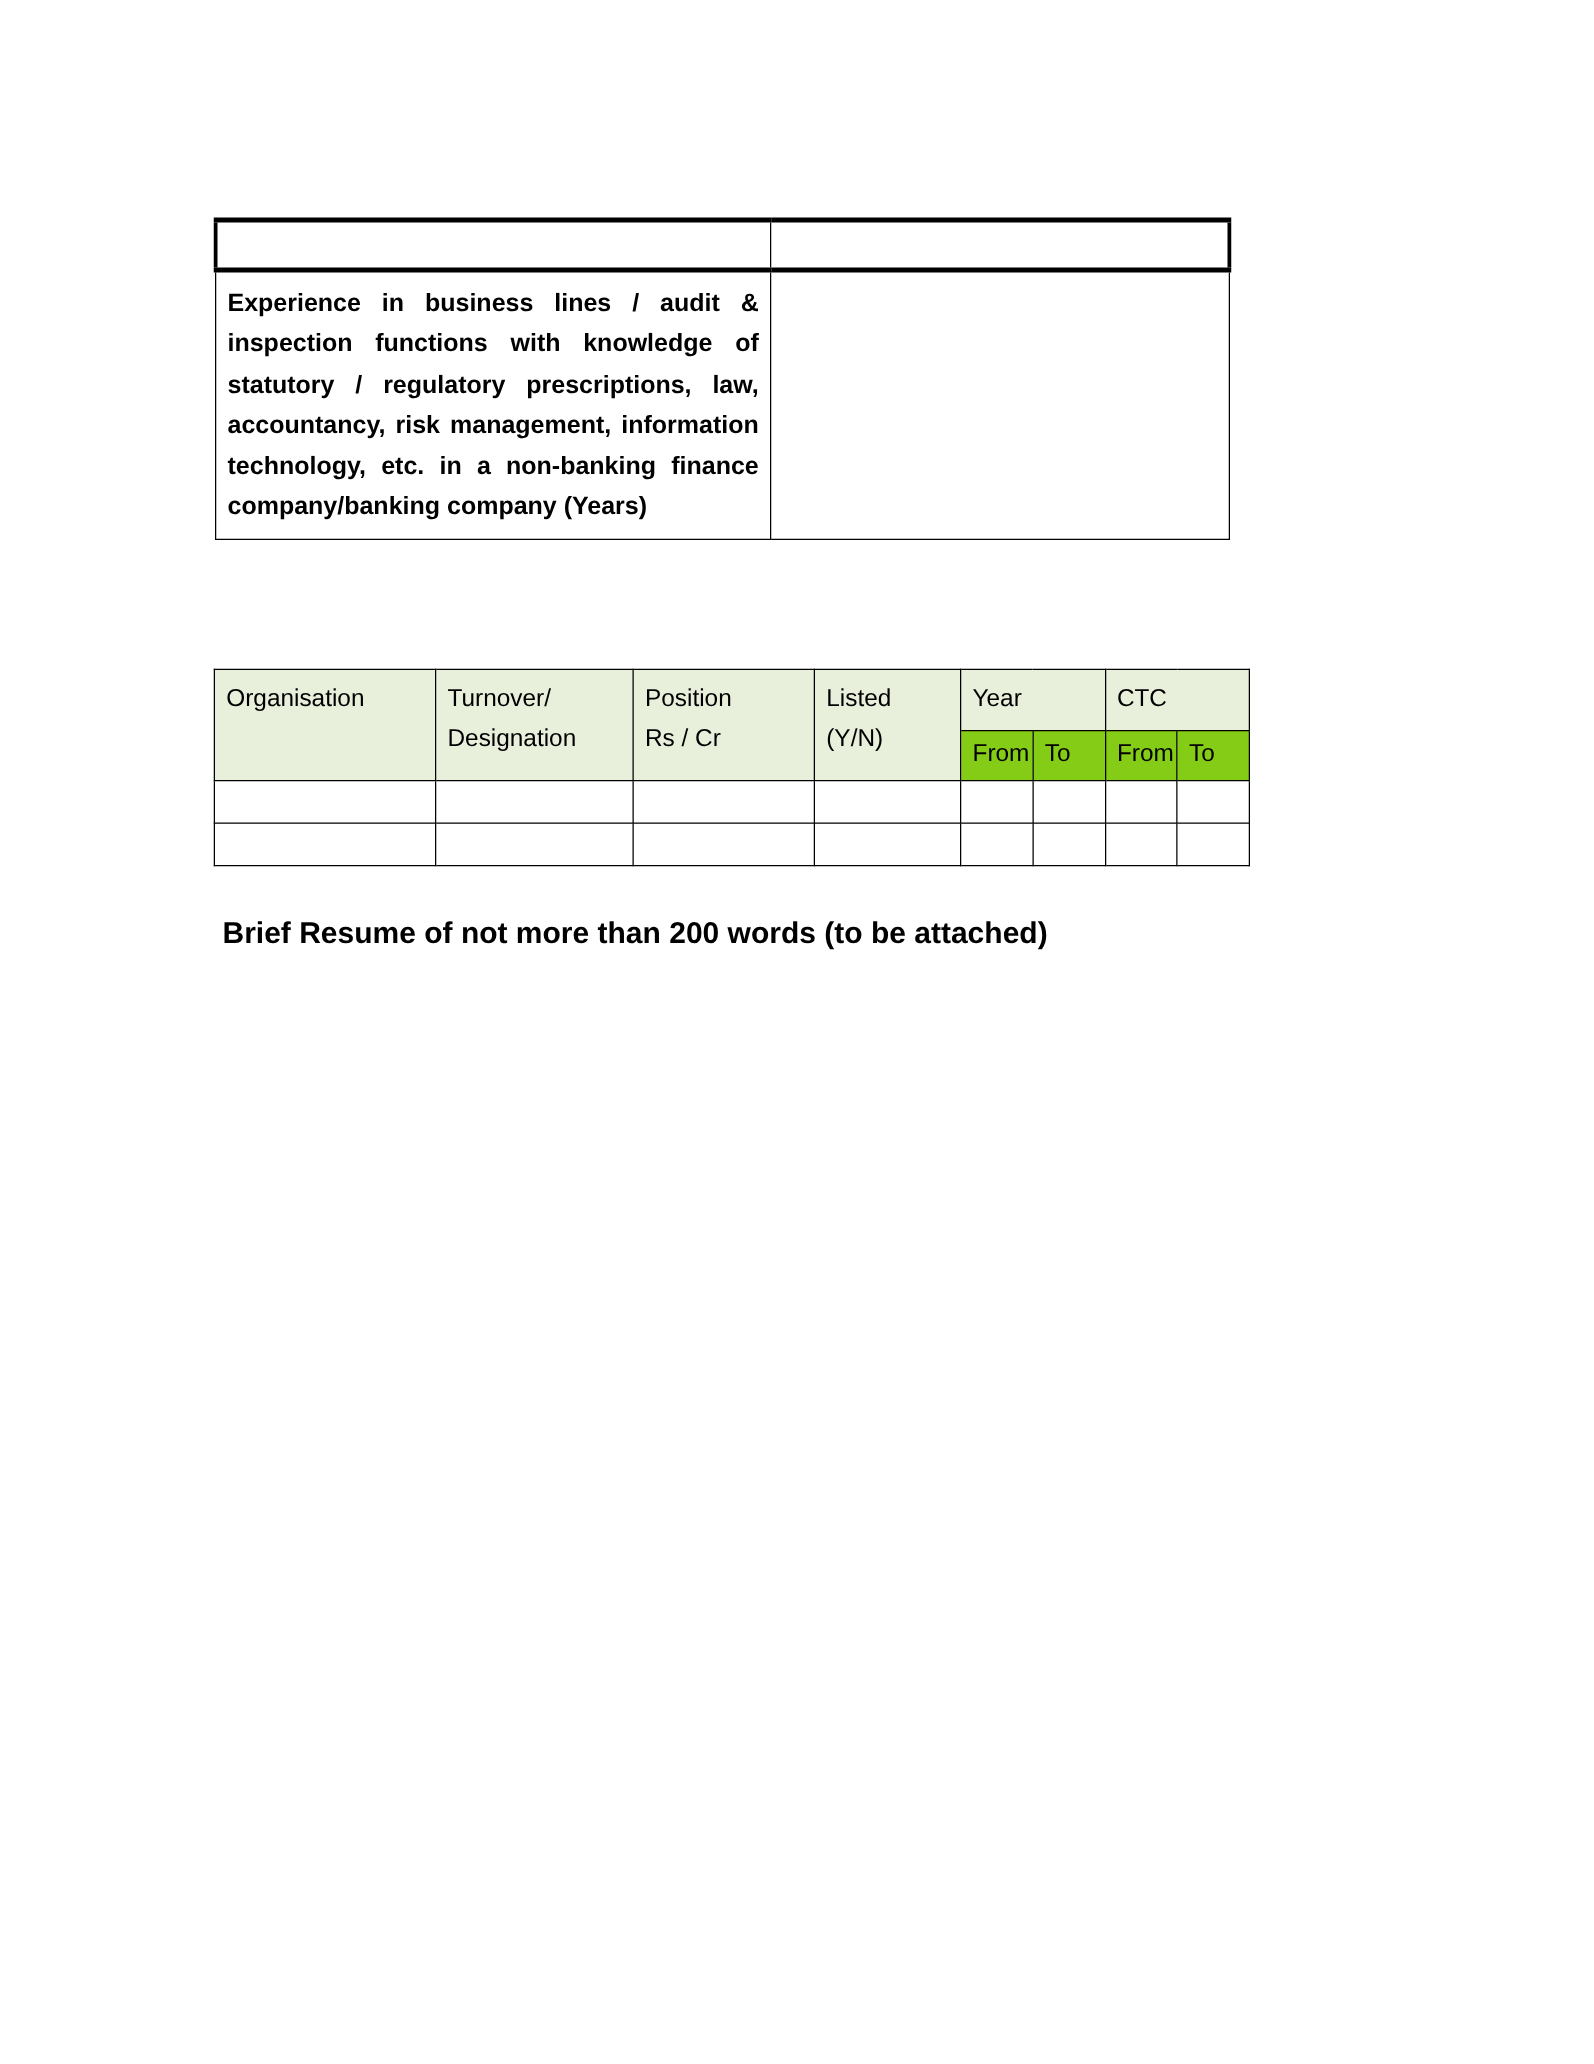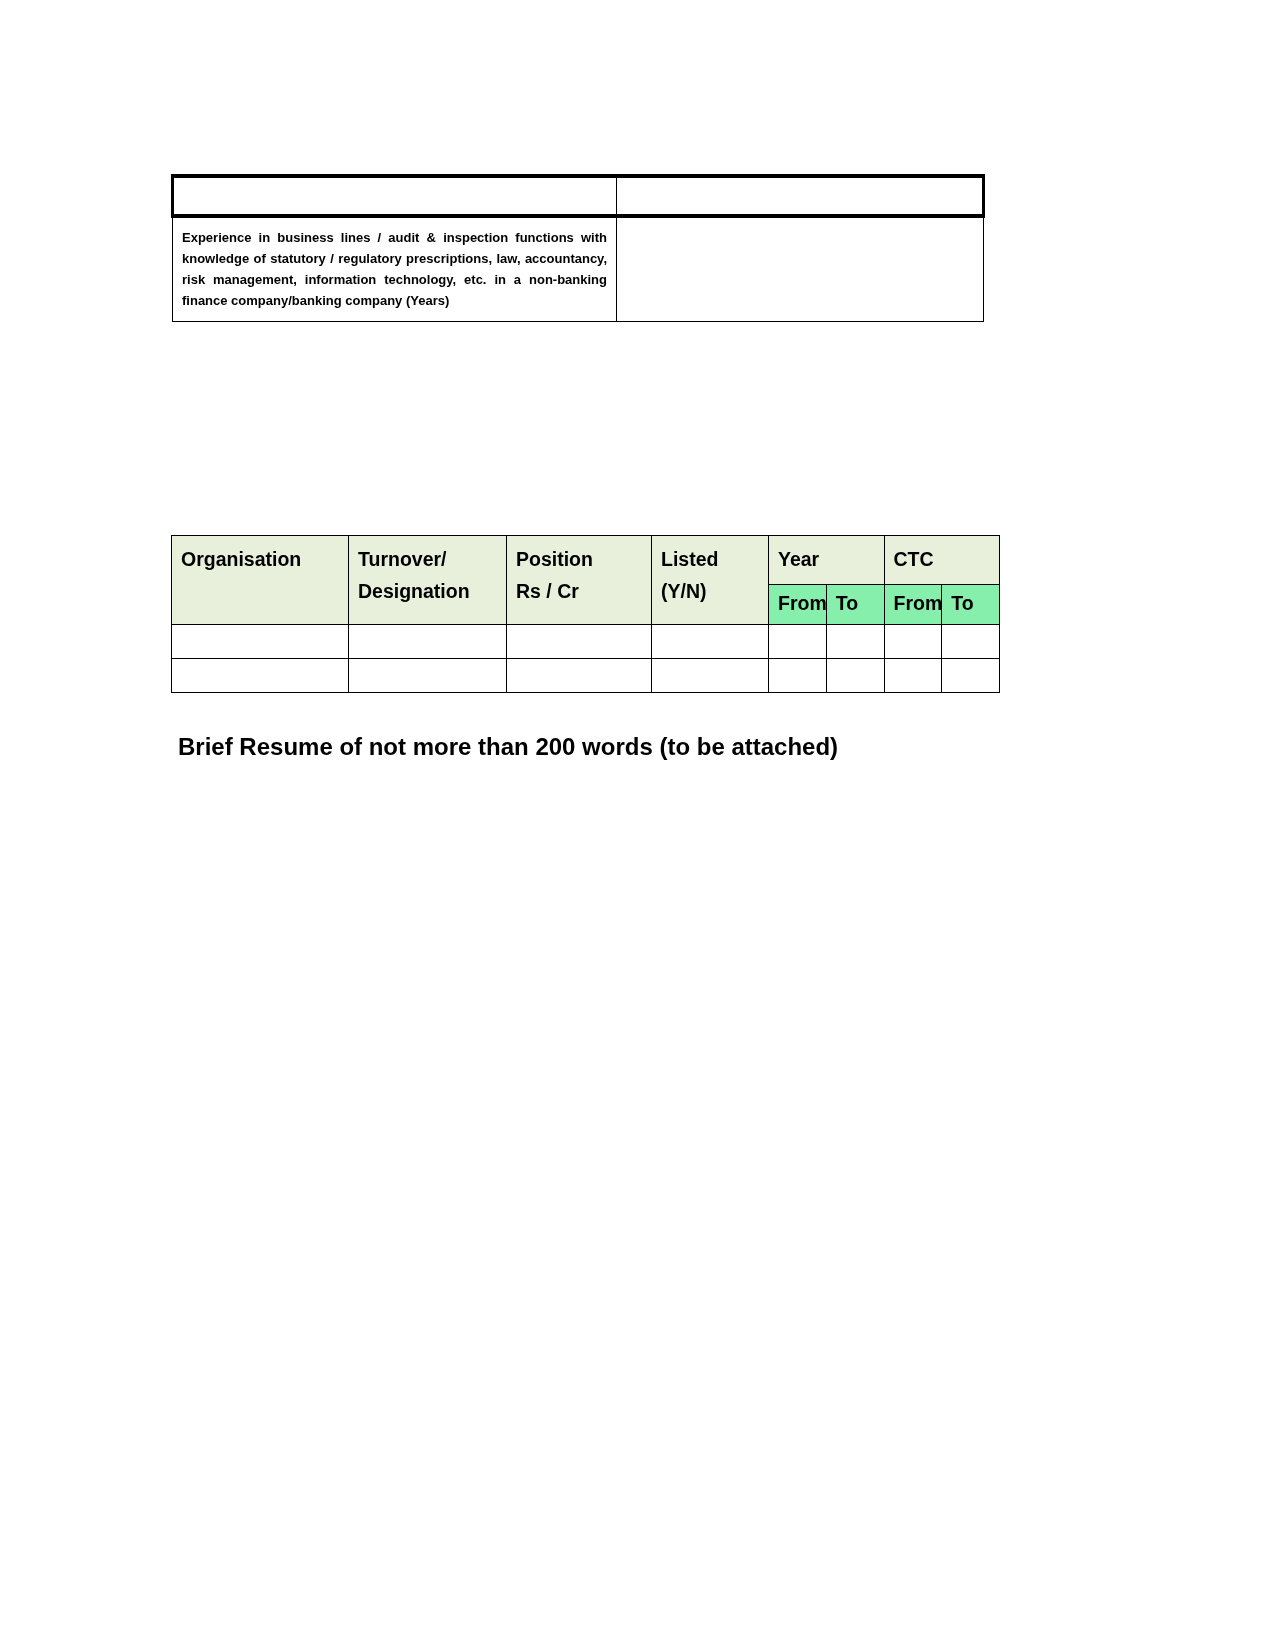--- a/index.html
+++ b/index.html
@@ -49,21 +49,21 @@
   .cell-pad {
     padding: 7px 9px 9px 9px;
     font-size: 19.5px;
     font-weight: bold;
     color: #000000;
     line-height: 1.0;
   }
 
   .cell-para {
     padding: 9px 9px 10px 9px;
-    font-size: 13px;
+    font-size: 20px;
     font-weight: bold;
     color: #000000;
     line-height: 1.62;
     text-align: justify;
     text-justify: inter-word;
   }
   
   .cell-para > span { display: inline; }
 
   
@@ -77,38 +77,38 @@
   }
   .org-table th,
   .org-table td {
     border: 1px solid #000000;
     padding: 0;
     margin: 0;
   }
   .org-table thead th {
     background: #e8efda;
     font-size: 19.5px;
-    font-weight: bold;
+    font-weight: normal;
     color: #000000;
     text-align: left;
     vertical-align: top;
     padding: 8px 8px 8px 9px;
     line-height: 1.62;
   }
   .org-table thead th.center {
     text-align: left;
     vertical-align: top;
   }
   .org-table thead th.sub {
     vertical-align: middle;
     padding: 6px 8px 7px 9px;
     line-height: 1.2;
   }
   .org-table thead tr.subrow th {
-    background: #86efac;
+    background: #84cc16;
     height: 26px;
   }
   .org-table tbody td {
     background: #ffffff;
     height: 33px;
   }
 
   .c-org   { width: 159px; }
   .c-pos   { width: 140px; }
   .c-turn  { width: 127px; }

